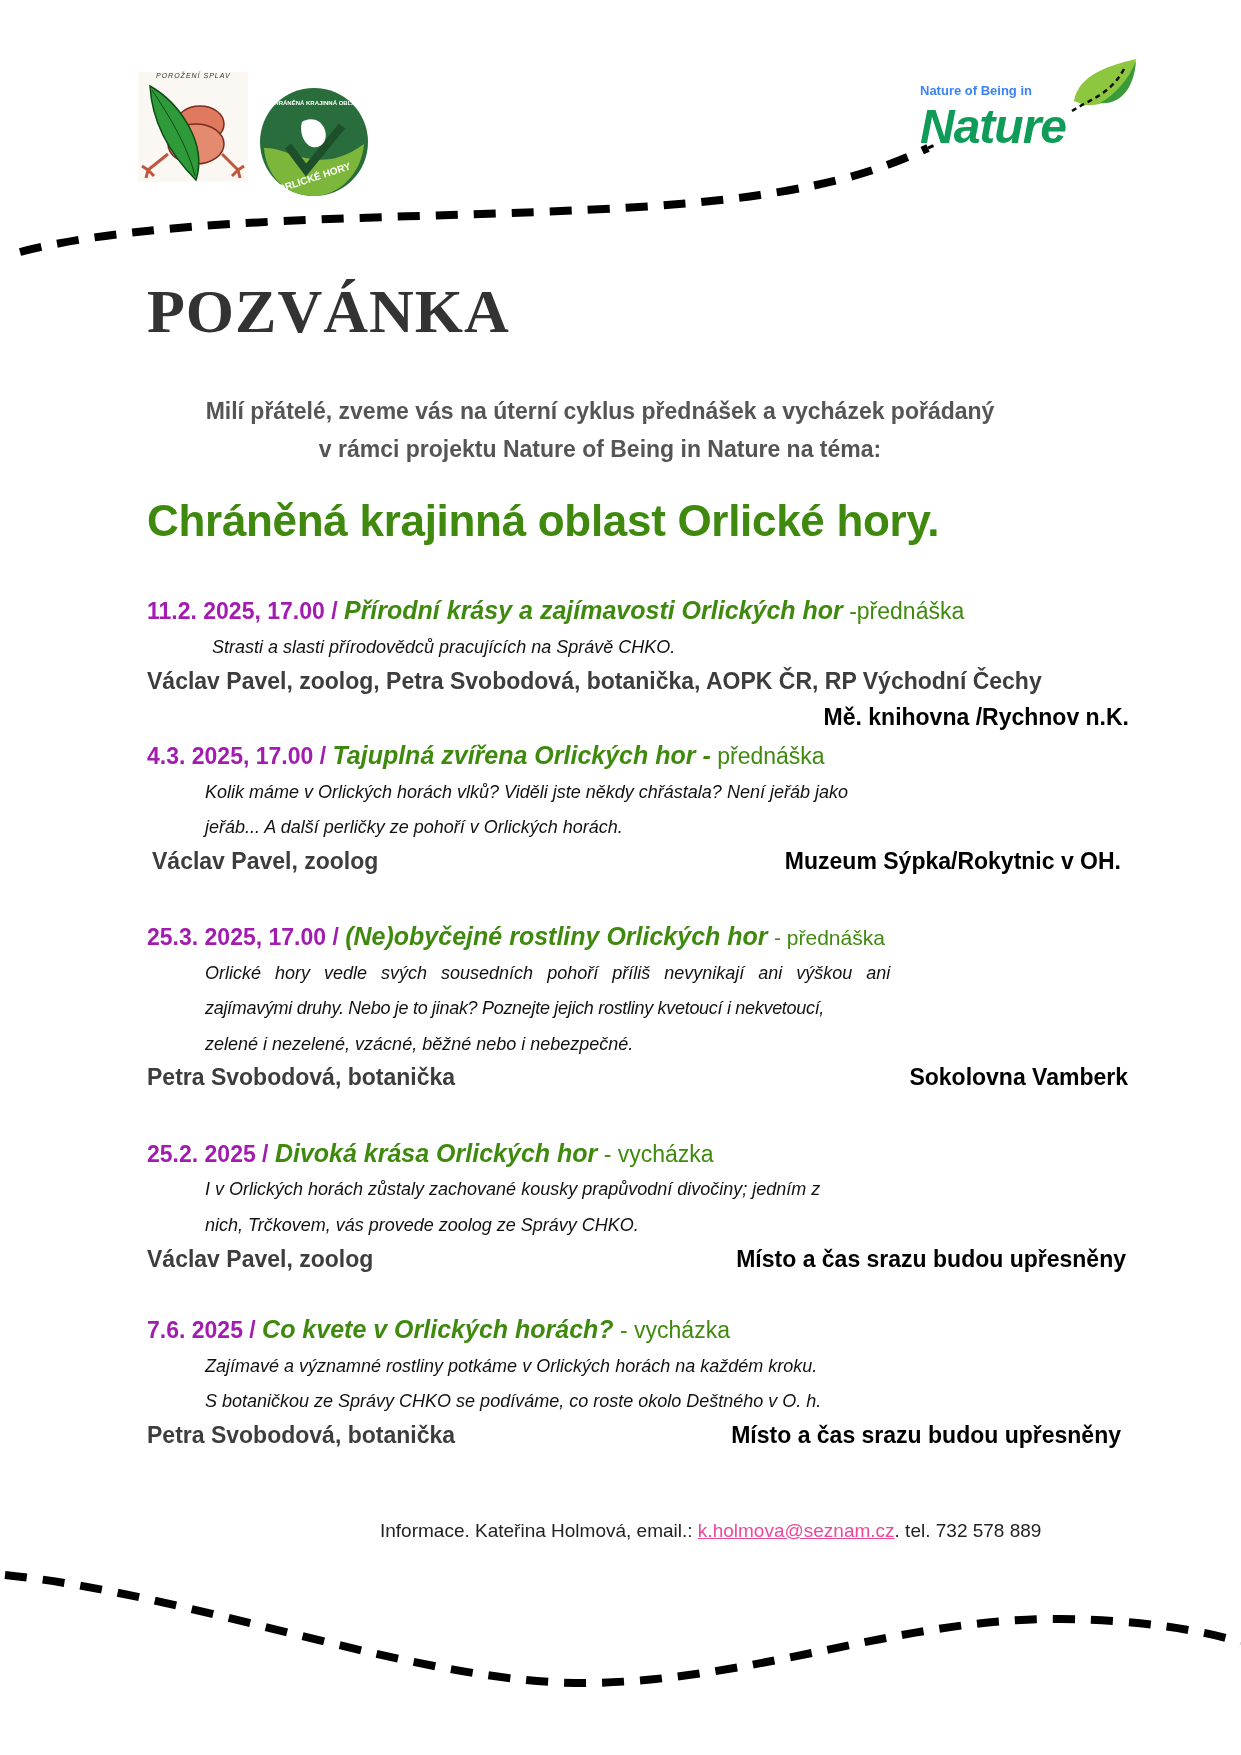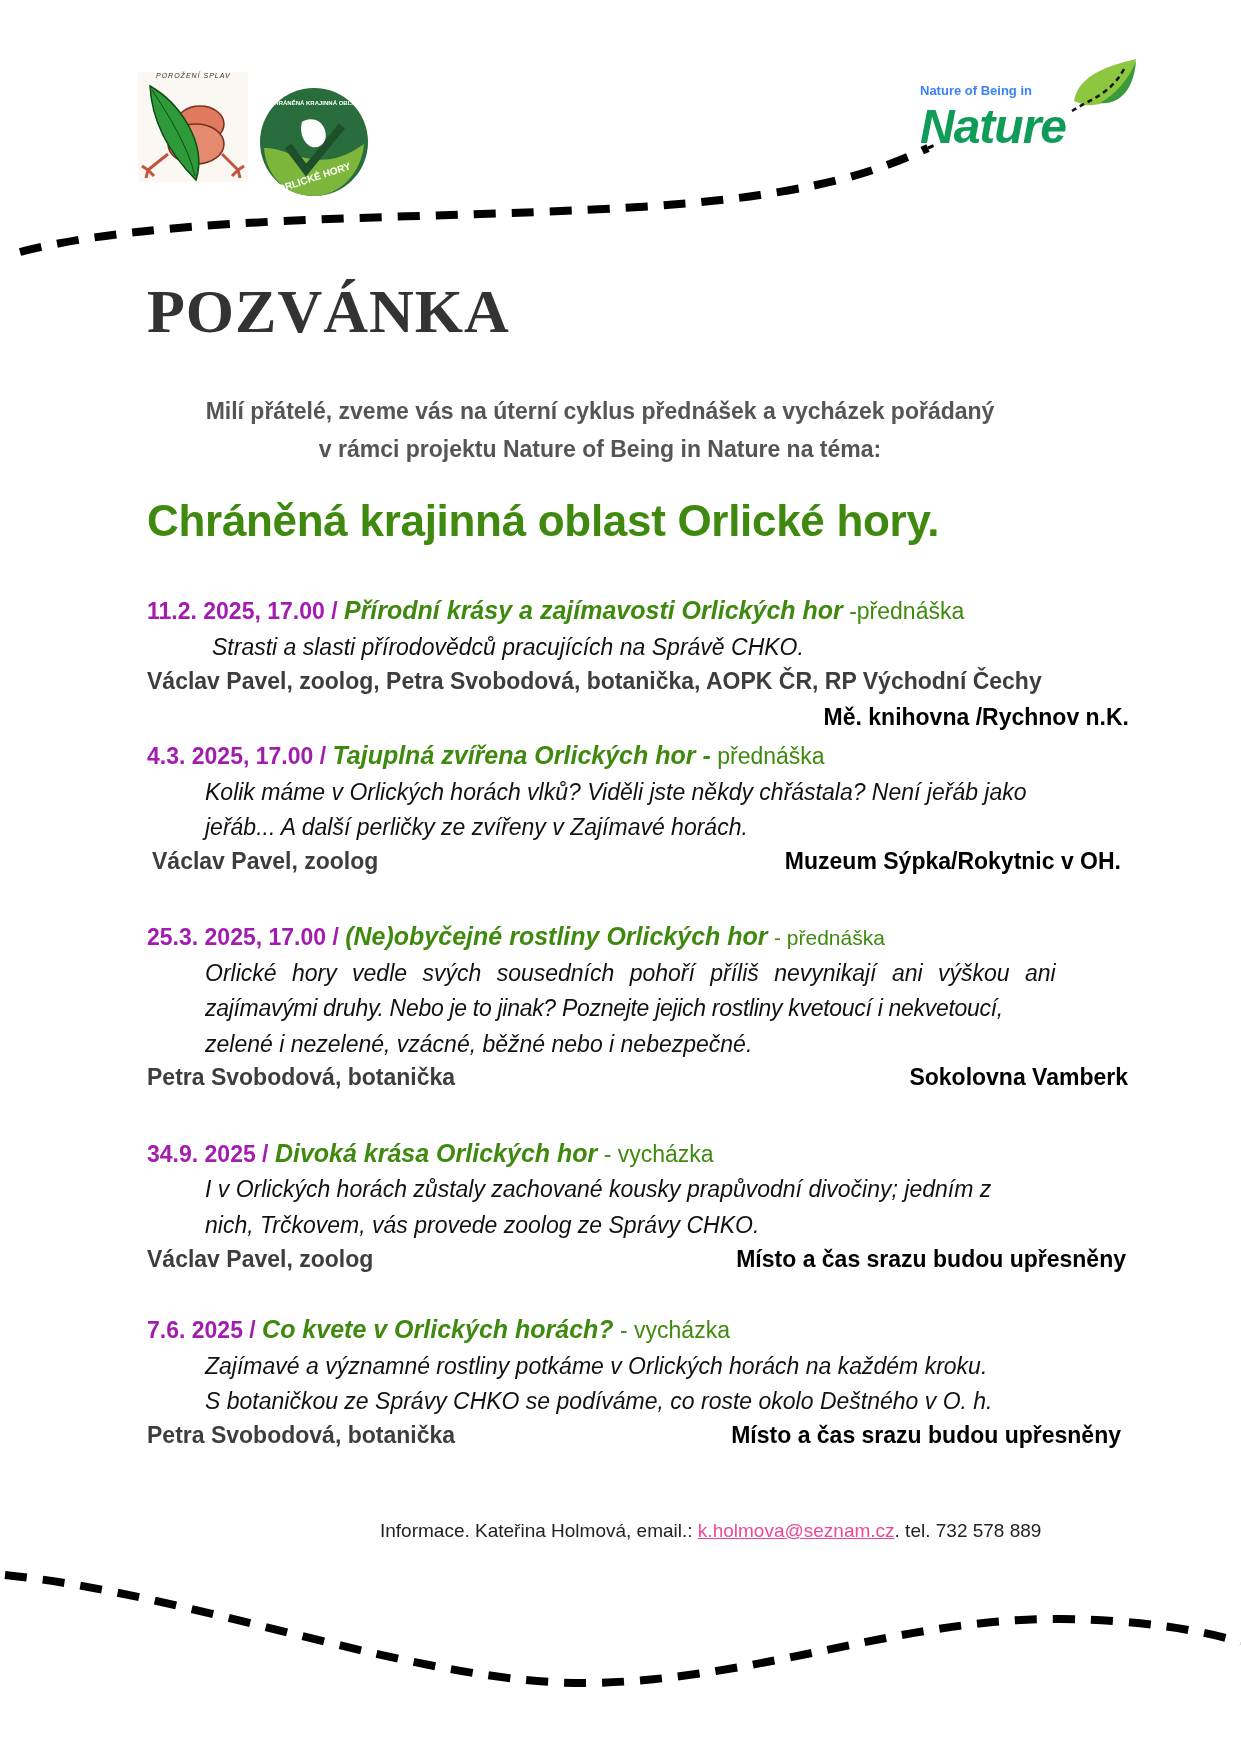--- a/index.html
+++ b/index.html
@@ -8,21 +8,21 @@
   .abs { position:absolute; }
   .wave { position:absolute; left:0; top:0; width:1241px; height:1755px; pointer-events:none; }
   .title { left:147px; top:276px; font-family:"Liberation Serif", "DejaVu Serif", serif;
            font-weight:bold; font-size:62px; color:#333333; letter-spacing:1px; white-space:nowrap; }
   .intro { left:0; width:1200px; text-align:center; font-weight:bold; font-size:23px; color:#555555; white-space:nowrap; }
   .headline { left:147px; top:496px; font-weight:bold; font-size:44px; color:#3f8a0e; white-space:nowrap; letter-spacing:-0.3px; }
   .ev-line { left:147px; font-size:23px; white-space:nowrap; line-height:30px; }
   .date { font-weight:bold; color:#a21caf; }
   .etitle { font-weight:bold; font-style:italic; color:#3f8a0e; font-size:25px; }
   .etype { color:#3f8a0e; font-weight:normal;margin-top:25px; }
-  .desc { left:205px; width:925px; font-style:italic; font-size:23px; color:#111; line-height:30px; white-space:nowrap; }
+  .desc { left:205px; width:925px; font-style:italic; font-size:18px; color:#111; line-height:30px; white-space:nowrap; }
   .speaker { left:147px; font-weight:bold; font-size:23px; color:#3d3d3d; white-space:nowrap; }
   .venue { right:112px; font-weight:bold; font-size:23px; color:#000; white-space:nowrap; text-align:right; }
   .footer { left:380px; top:1520px; font-size:19px; color:#222; white-space:nowrap; }
   .footer a { color:#ec4899; text-decoration:underline; }
 </style>
 </head>
 <body>
 
 <svg class="wave" viewBox="0 0 1241 1755">
   <path d="M 20 252 C 200 205, 560 225, 760 195 C 840 183, 880 170, 928 148" fill="none" stroke="#000" stroke-width="8" stroke-dasharray="22 16"></path>
@@ -79,37 +79,37 @@
 <div class="abs desc" style="top:632px; left:212px;">Strasti a slasti přírodovědců pracujících na Správě CHKO.</div>
 <div class="abs speaker" style="top:668px;">Václav Pavel, zoolog, Petra Svobodová, botanička, AOPK ČR, RP Východní Čechy</div>
 <div class="abs venue" style="top:704px;">Mě. knihovna /Rychnov n.K.</div>
 
 <div class="abs ev-line" style="top:740px;">
   <span class="date">4.3. 2025, 17.00 /</span>
   <span class="etitle">Tajuplná zvířena Orlických hor -</span>
   <span class="etype">přednáška</span>
 </div>
 <div class="abs desc" style="top:777px;">Kolik máme v Orlických horách vlků? Viděli jste někdy chřástala? Není jeřáb jako</div>
-<div class="abs desc" style="top:812px;">jeřáb... A další perličky ze zvířeny v Zajímavé horách.</div>
+<div class="abs desc" style="top:812px;">jeřáb... A další perličky ze pohoří v Orlických horách.</div>
 <div class="abs speaker" style="top:848px; left:152px;">Václav Pavel, zoolog</div>
 <div class="abs venue" style="top:848px; right:120px;">Muzeum Sýpka/Rokytnic v OH.</div>
 
 <div class="abs ev-line" style="top:921px;">
   <span class="date">25.3. 2025, 17.00 /</span>
   <span class="etitle">(Ne)obyčejné rostliny Orlických hor</span>
   <span class="etype" style="font-size:21px;">- přednáška</span>
 </div>
 <div class="abs desc" style="top:958px; word-spacing:9px;">Orlické hory vedle svých sousedních pohoří příliš nevynikají ani výškou ani</div>
 <div class="abs desc" style="top:993px; letter-spacing:-0.3px;">zajímavými druhy. Nebo je to jinak? Poznejte jejich rostliny kvetoucí i nekvetoucí,</div>
 <div class="abs desc" style="top:1029px;">zelené i nezelené, vzácné, běžné nebo i nebezpečné.</div>
 <div class="abs speaker" style="top:1064px;">Petra Svobodová, botanička</div>
 <div class="abs venue" style="top:1064px; right:113px;margin-left:13px;">Sokolovna Vamberk</div>
 
 <div class="abs ev-line" style="top:1138px;">
-  <span class="date">34.9. 2025 /</span>
+  <span class="date">25.2. 2025 /</span>
   <span class="etitle">Divoká krása Orlických hor</span>
   <span class="etype">- vycházka</span>
 </div>
 <div class="abs desc" style="top:1174px;">I v Orlických horách zůstaly zachované kousky prapůvodní divočiny; jedním z</div>
 <div class="abs desc" style="top:1210px;">nich, Trčkovem, vás provede zoolog ze Správy CHKO.</div>
 <div class="abs speaker" style="top:1246px;">Václav Pavel, zoolog</div>
 <div class="abs venue" style="top:1246px; right:115px;">Místo a čas srazu budou upřesněny</div>
 
 <div class="abs ev-line" style="top:1314px;">
   <span class="date">7.6. 2025 /</span>

